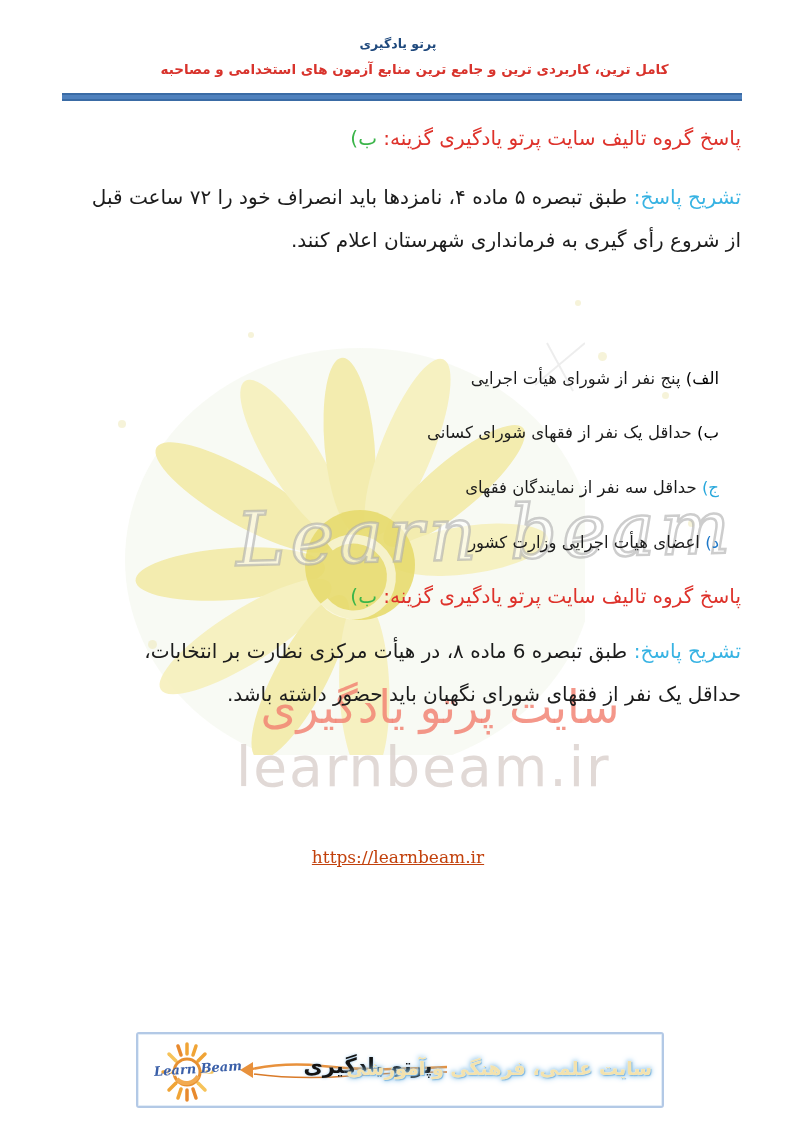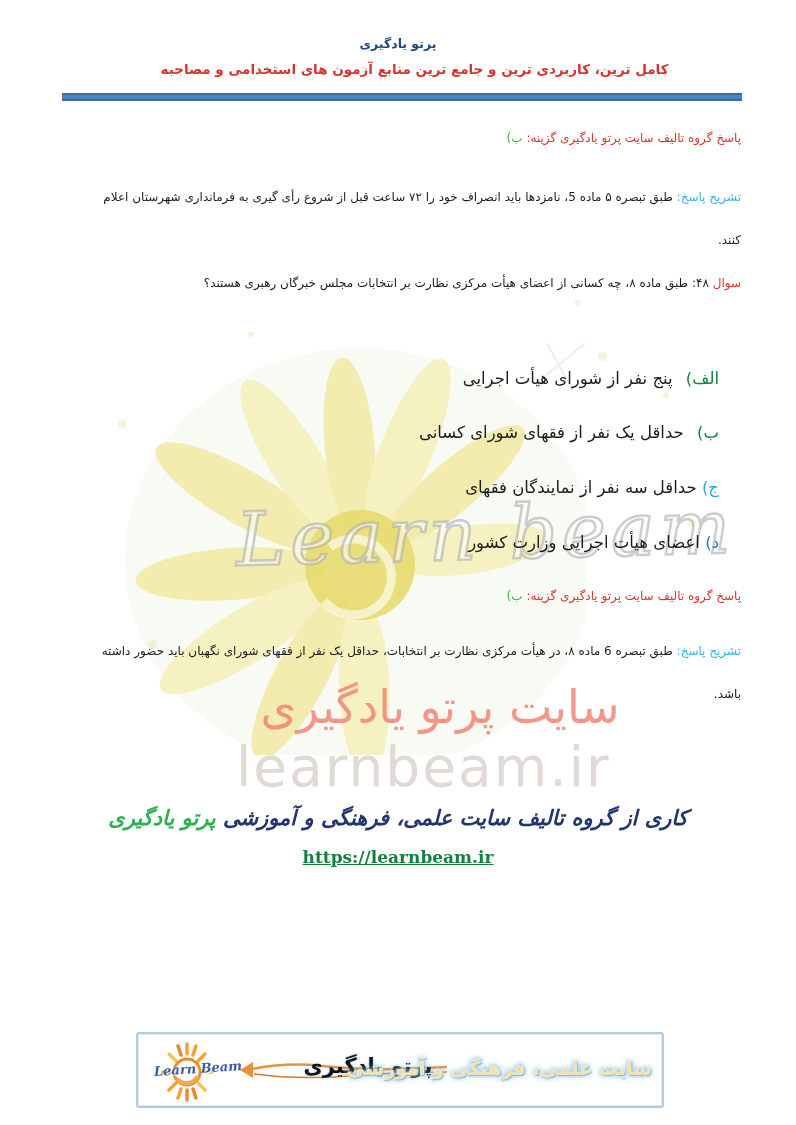--- a/index.html
+++ b/index.html
@@ -9,50 +9,50 @@
   
   .hdr-title{position:absolute;top:36px;left:0;right:0;text-align:center;direction:rtl;
              color:#1f497d;font-size:12.5px;font-weight:bold;z-index:5;}
   .hdr-tag{position:absolute;top:61px;left:0;right:0;text-align:center;direction:rtl;
            color:#d8332c;font-size:13.5px;font-weight:bold;z-index:5;margin-left:33px;}
   .hdr-rule{position:absolute;top:93px;left:62px;width:680px;height:4px;background:#4f81bd;
             border-top:2px solid #3a6ba5;border-bottom:2px solid #3a6ba5;z-index:5;}
 
   
   .para{position:absolute;right:55px;left:85px;direction:rtl;
-        font-size:12px;color:#1c1c1c;line-height:43px;z-index:5;}
+        font-size:20px;color:#1c1c1c;line-height:43px;z-index:5;}
   .one-line{line-height:27px;}
   .lbl-red{color:#de322b;}
   .choice-green{color:#3bb54a;}
   .lbl-cyan{color:#38b3e3;}
 
   .opt{position:absolute;right:77px;left:110px;direction:rtl;text-align:right;
        font-size:16.5px;color:#1c1c1c;line-height:27px;z-index:5;}
-  .ol-green{color:#15803d;margin-left:8px;}
+  .ol-green{color:#000000;}
   .ol-cyan{color:#29a8dc;}
   .ol-blue{color:#1e78c8;}
 
   
   .wm-flower{position:absolute;left:115px;top:325px;z-index:0;}
   .wm-script{position:absolute;left:236px;top:490px;z-index:1;white-space:nowrap;
              font-family:"DejaVu Serif", serif;font-style:italic;font-size:74px;letter-spacing:5px;
              color:rgba(255,255,255,0.55);-webkit-text-stroke:2.5px rgba(172,172,172,0.6);
              transform:rotate(-1.5deg);}
   .wm-site{position:absolute;left:215px;top:680px;width:450px;text-align:center;direction:rtl;
            font-size:46px;font-weight:normal;color:rgba(242,128,112,0.82);z-index:2;white-space:nowrap;}
   .wm-domain{position:absolute;left:236px;top:735px;font-size:55px;font-weight:normal;letter-spacing:2px;
              color:rgba(213,203,198,0.72);z-index:2;white-space:nowrap;}
   .dot{position:absolute;border-radius:50%;background:rgba(236,228,170,0.45);z-index:0;}
 
   
   .credit{position:absolute;top:806px;left:0;right:0;text-align:center;direction:rtl;
           font-size:21px;font-weight:bold;font-style:italic;color:#21366e;z-index:5;}
   .credit .brand{color:#2eb050;}
   .url-line{position:absolute;top:847px;left:0;right:0;text-align:center;z-index:5;}
-  .url-line a{color:#15803d;font-size:17px;font-weight:bold;text-decoration:underline;
+  .url-line a{color:#c2410c;font-size:17px;font-weight:normal;text-decoration:underline;
               font-family:"DejaVu Serif", serif;}
 
   
   .banner{position:absolute;left:136px;top:1032px;width:524px;height:72px;background:#fff;
           border:2px solid #b3c9e6;border-radius:3px;box-shadow:0 0 0 1px #e3edf7 inset;z-index:5;}
   .b-sun{position:absolute;left:16px;top:2px;}
   .b-logo-text{position:absolute;left:14px;top:27px;width:92px;text-align:center;
                font-family:"DejaVu Serif", serif;font-style:italic;font-weight:bold;font-size:13px;
                color:#3a5fa8;transform:rotate(-4deg);text-shadow:1px 1px 0 #ffffff;}
   .b-scribble{position:absolute;left:100px;top:24px;}
@@ -105,27 +105,23 @@
   <div class="hdr-tag">کامل ترین، کاربردی ترین و جامع ترین منابع آزمون های استخدامی و مصاحبه</div>
   <div class="hdr-rule"></div>
 
   <div class="para one-line" style="top:125px">
     <span class="lbl-red">پاسخ گروه تالیف سایت پرتو یادگیری گزینه:</span>
     <span class="choice-green">ب)</span>
   </div>
 
   <div class="para" style="top:176px">
     <span class="lbl-cyan">تشریح پاسخ:</span>
-    <span>طبق تبصره ۵ ماده 5، نامزدها باید انصراف خود را ۷۲ ساعت قبل از شروع رأی گیری به فرمانداری شهرستان اعلام کنند.</span>
+    <span>طبق تبصره ۵ ماده ۴، نامزدها باید انصراف خود را ۷۲ ساعت قبل از شروع رأی گیری به فرمانداری شهرستان اعلام کنند.</span>
   </div>
 
-  <div class="para" style="top:262px">
-    <span class="lbl-red">سوال</span>
-    <span>۴۸: طبق ماده ۸، چه کسانی از اعضای هیأت مرکزی نظارت بر انتخابات مجلس خبرگان رهبری هستند؟</span>
-  </div>
 
   <div class="opt" style="top:365px">
     <span class="ol-green">الف)</span>
     <span>پنج نفر از شورای هیأت اجرایی</span>
   </div>
   <div class="opt" style="top:419px">
     <span class="ol-green">ب)</span>
     <span>حداقل یک نفر از فقهای شورای کسانی</span>
   </div>
   <div class="opt" style="top:474px">
@@ -140,24 +136,20 @@
   <div class="para one-line" style="top:583px">
     <span class="lbl-red">پاسخ گروه تالیف سایت پرتو یادگیری گزینه:</span>
     <span class="choice-green">ب)</span>
   </div>
 
   <div class="para" style="top:630px">
     <span class="lbl-cyan">تشریح پاسخ:</span>
     <span>طبق تبصره 6 ماده ۸، در هیأت مرکزی نظارت بر انتخابات، حداقل یک نفر از فقهای شورای نگهبان باید حضور داشته باشد.</span>
   </div>
 
-  <div class="credit">
-    <span>کاری از گروه تالیف سایت علمی، فرهنگی و آموزشی</span>
-    <span class="brand">پرتو یادگیری</span>
-  </div>
   <div class="url-line">
     <a>https://learnbeam.ir</a>
   </div>
 
   <div class="banner">
     <svg class="b-sun" width="66" height="68" viewBox="0 0 66 68">
       <g stroke="#f0a436" stroke-width="3.5" stroke-linecap="round">
         <line x1="33" y1="8" x2="33" y2="18"></line>
         <line x1="33" y1="54" x2="33" y2="64" stroke="#e8892d"></line>
         <line x1="9" y1="36" x2="18" y2="36"></line>

